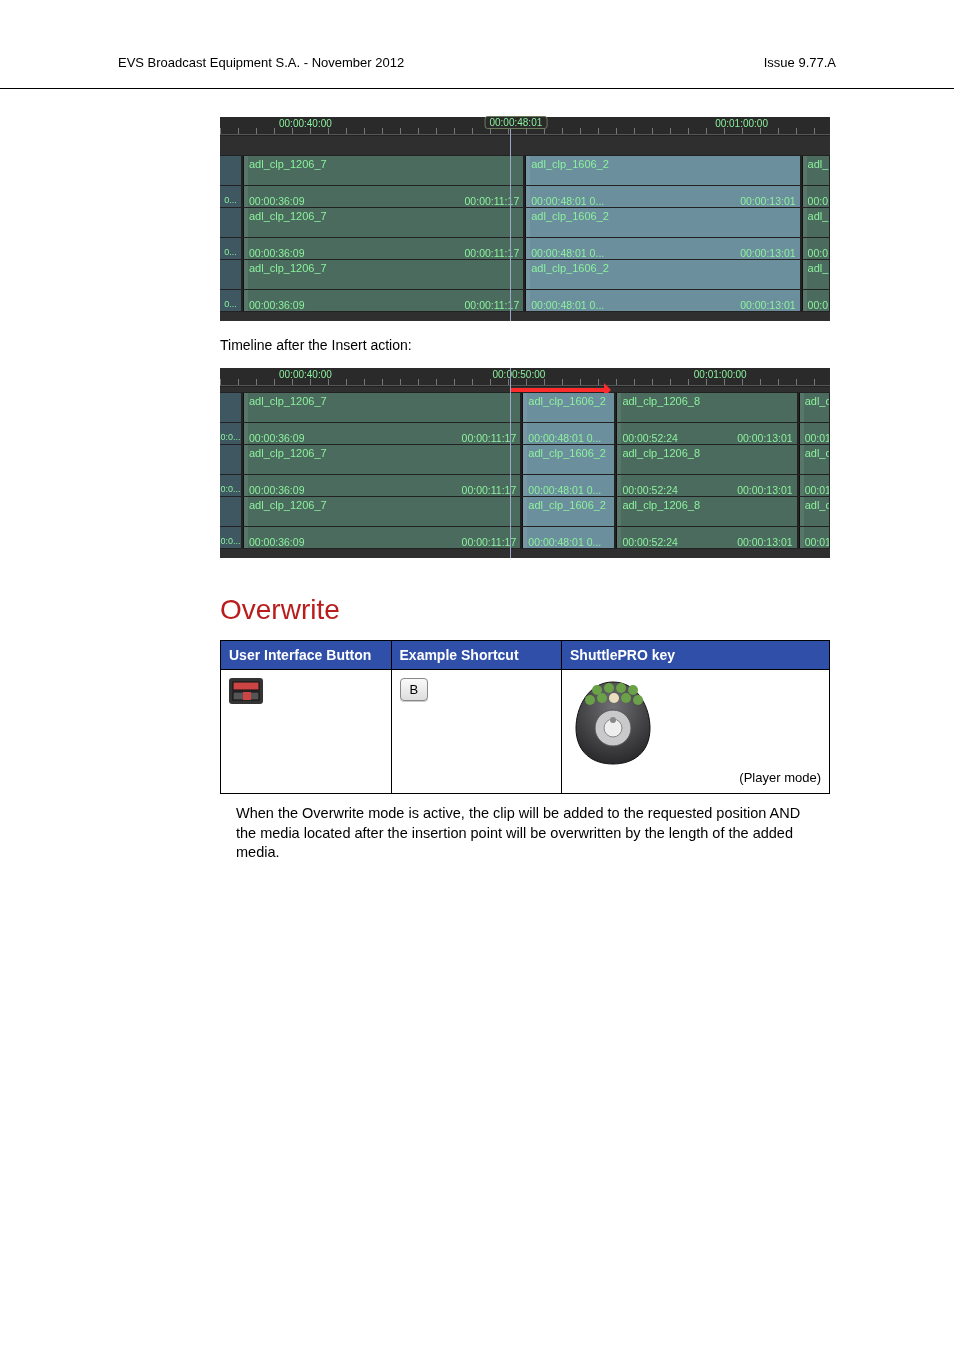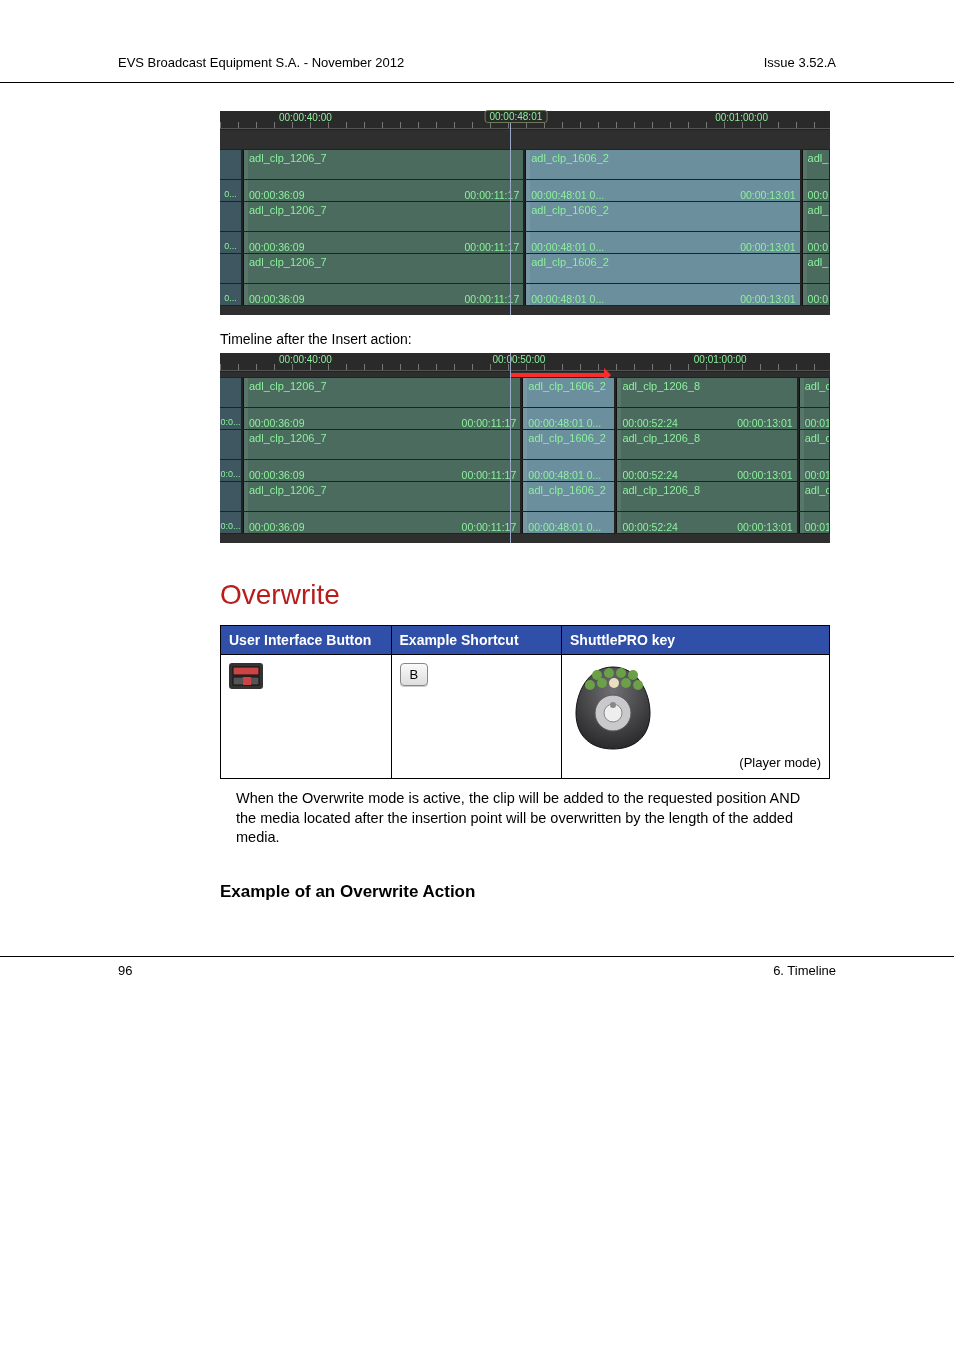--- a/index.html
+++ b/index.html
@@ -23,21 +23,21 @@
   .page {
     width: var(--page-w);
     margin: 0 auto;
     padding: 55px 0 0 0;
     position: relative;
   }
   .hdr {
     display: flex;
     justify-content: space-between;
     font-size: 13px;
-    padding: 0 118px 12px 118px;
+    padding: 0 118px 18px 118px;
     border-bottom: 1px solid #000;
     margin-bottom: 28px;
   }
   .content {
     margin-left: 220px;
     width: 610px;
   }
 
   
   .timeline {
@@ -156,21 +156,21 @@
     font-size: 10.5px;
   }
   .tc-row .clip .tc-right {
     position: absolute;
     right: 4px;
   }
   .bottom-pad { height: 10px; border-top:1px solid #222; }
 
   .caption {
     font-size: 14px;
-    margin: 16px 0 6px 0;
+    margin: 16px 0 15px 0;
   }
 
   
   h2.overwrite {
     font-size: 28px;
     font-weight: 400;
     color: #b91c1c;
     margin: 36px 0 14px 0;
   }
   h3.example {
@@ -231,21 +231,21 @@
   
   svg { display: block; }
 </style>
 </head>
 <body>
 
 <div class="page">
 
   <div class="hdr">
     <span>EVS Broadcast Equipment S.A. - November 2012</span>
-    <span>Issue 3.52.A</span>
+    <span>Issue 9.77.A</span>
   </div>
 
   <div class="content">
 
     <div class="timeline" id="tl-before">
         <div class="ruler">
           <div class="ticks"></div>
           <div class="tmark" style="left: 14%;">00:00:40:00</div>
           <div class="nowbox" style="left: 48.5%;">00:00:48:01</div>
           <div class="tmark" style="left: 85.5%;">00:01:00:00</div>
@@ -491,23 +491,18 @@
               </svg>
             </div>
             <div class="player-mode">(Player mode)</div>
           </td>
         </tr>
       </tbody>
     </table>
 
     <p class="body">When the Overwrite mode is active, the clip will be added to the requested position AND the media located after the insertion point will be overwritten by the length of the added media.</p>
 
-    <h3 class="example">Example of an Overwrite Action</h3>
 
 
   </div>
 
-  <div class="ftr">
-    <span>96</span>
-    <span>6. Timeline</span>
-  </div>
 
 </div>
 
 </body></html>

